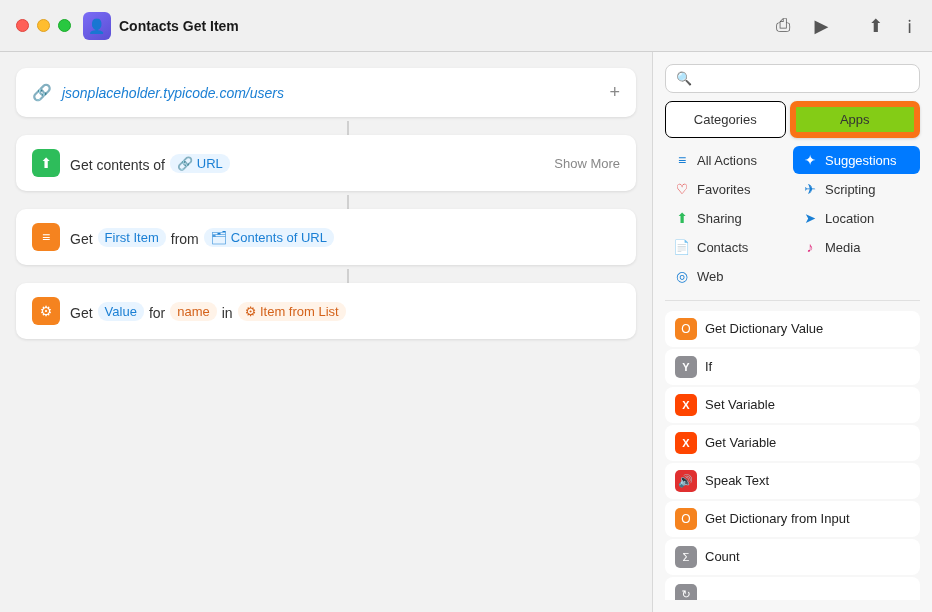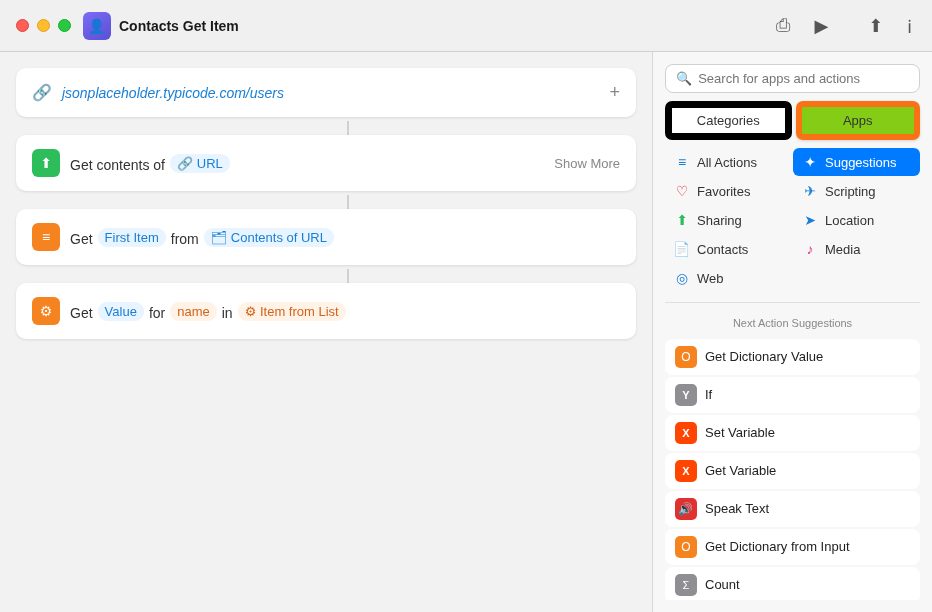--- a/index.html
+++ b/index.html
@@ -225,21 +225,21 @@
 
     
     .toggle-row {
       display: flex;
       gap: 4px;
     }
     .toggle-btn {
       flex: 1;
       padding: 5px 10px;
       border-radius: 7px;
-      border: 7px solid #000000;
+      border: 1px solid #000000;
       background: white;
       font-size: 13px;
       font-weight: 500;
       color: #333;
       cursor: pointer;
       text-align: center;
     }
     .toggle-btn.active {
       background: #84cc16;
       border: 6px solid #f97316;
@@ -401,21 +401,20 @@
         <span class="action-token orange">⚙ Item from List</span>
       </div>
     </div>
 
   </div>
 
   <div class="right-panel">
 
     <div class="search-bar">
       <span class="search-icon-inner">🔍</span>
-      <input class="search-input" type="text" placeholder="Search for apps and actions" style="">
     </div>
 
     <div class="toggle-row">
       <button class="toggle-btn">Categories</button>
       <button class="toggle-btn active">Apps</button>
     </div>
 
     <div class="categories-grid">
       <div class="category-item">
         <span class="cat-icon blue">≡</span>
@@ -450,21 +449,20 @@
         <span>Media</span>
       </div>
       <div class="category-item">
         <span class="cat-icon blue">◎</span>
         <span>Web</span>
       </div>
     </div>
 
     <div class="divider-line"></div>
 
-    <div class="suggestions-label">Next Action Suggestions</div>
 
     <div class="suggestion-list">
       <div class="suggestion-item">
         <div class="sug-icon sug-orange">O</div>
         <span>Get Dictionary Value</span>
       </div>
       <div class="suggestion-item">
         <div class="sug-icon sug-gray" style="font-size:11px;font-weight:bold;">Y</div>
         <span>If</span>
       </div>

